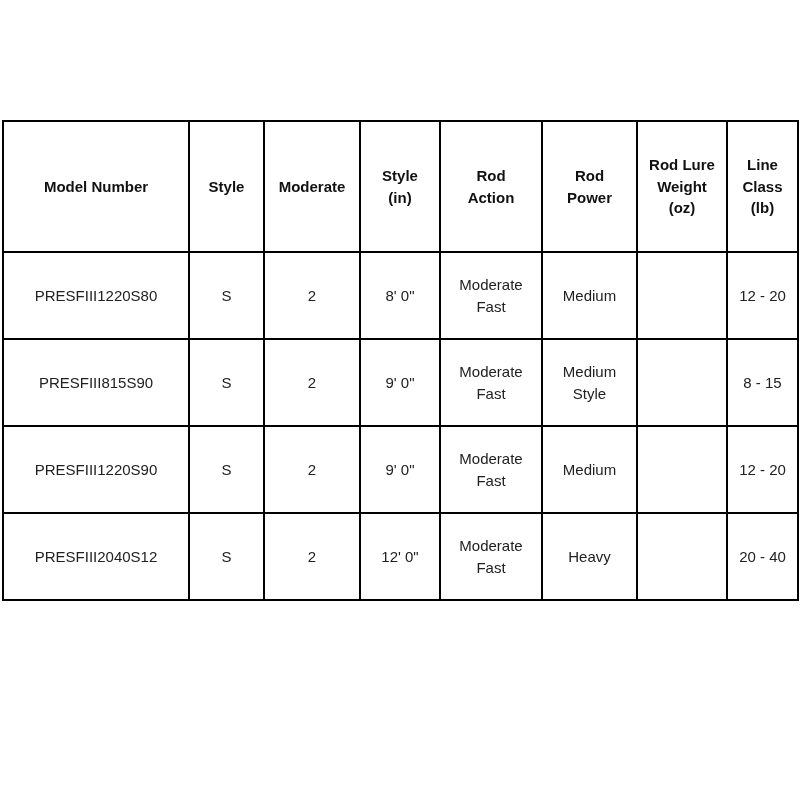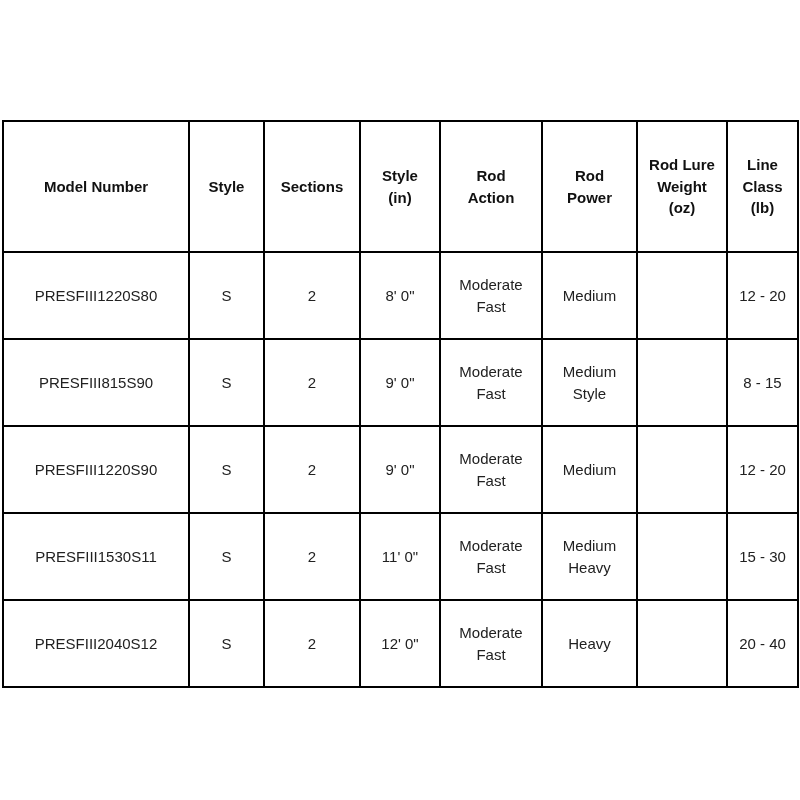--- a/index.html
+++ b/index.html
@@ -69,21 +69,21 @@
         <col style="width:80px">
         <col style="width:102px">
         <col style="width:95px">
         <col style="width:90px">
         <col style="width:71px">
       </colgroup>
       <thead>
         <tr>
           <th>Model Number</th>
           <th>Style</th>
-          <th>Sections</th>
+          <th>Moderate</th>
           <th>Style (in)</th>
           <th>Rod Action</th>
           <th>Rod Power</th>
           <th>Rod Lure Weight (oz)</th>
           <th>Line Class (lb)</th>
         </tr>
       </thead>
       <tbody>
         <tr>
           <td>PRESFIII1220S80</td>
@@ -109,30 +109,20 @@
           <td>PRESFIII1220S90</td>
           <td>S</td>
           <td>2</td>
           <td>9' 0"</td>
           <td>Moderate Fast</td>
           <td>Medium</td>
           <td></td>
           <td>12 - 20</td>
         </tr>
         <tr>
-          <td>PRESFIII1530S11</td>
-          <td>S</td>
-          <td>2</td>
-          <td>11' 0"</td>
-          <td>Moderate Fast</td>
-          <td>Medium Heavy</td>
-          <td></td>
-          <td>15 - 30</td>
-        </tr>
-        <tr>
           <td>PRESFIII2040S12</td>
           <td>S</td>
           <td>2</td>
           <td>12' 0"</td>
           <td>Moderate Fast</td>
           <td>Heavy</td>
           <td></td>
           <td>20 - 40</td>
         </tr>
       </tbody>

